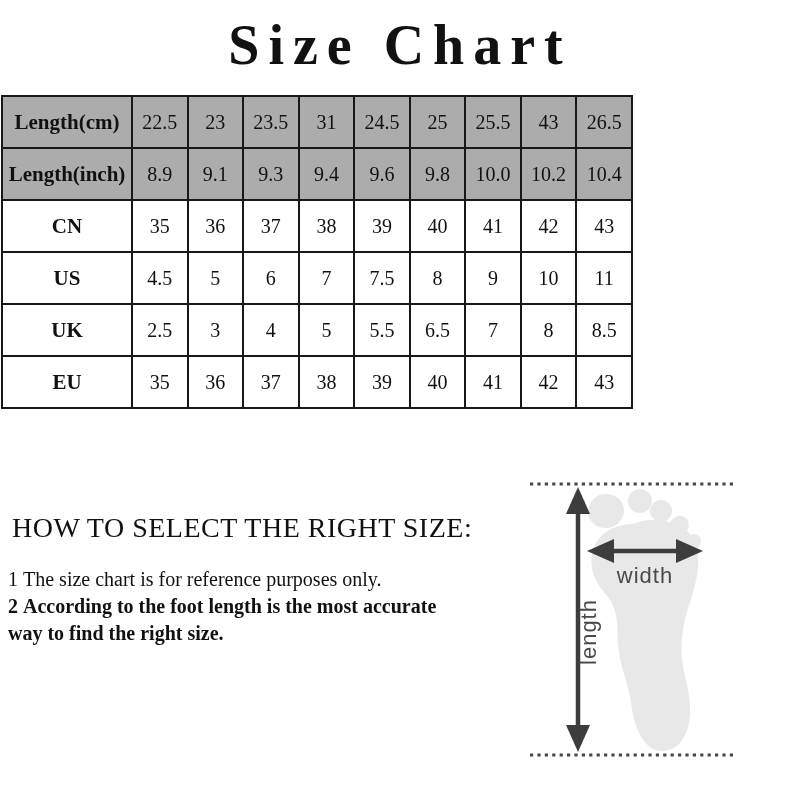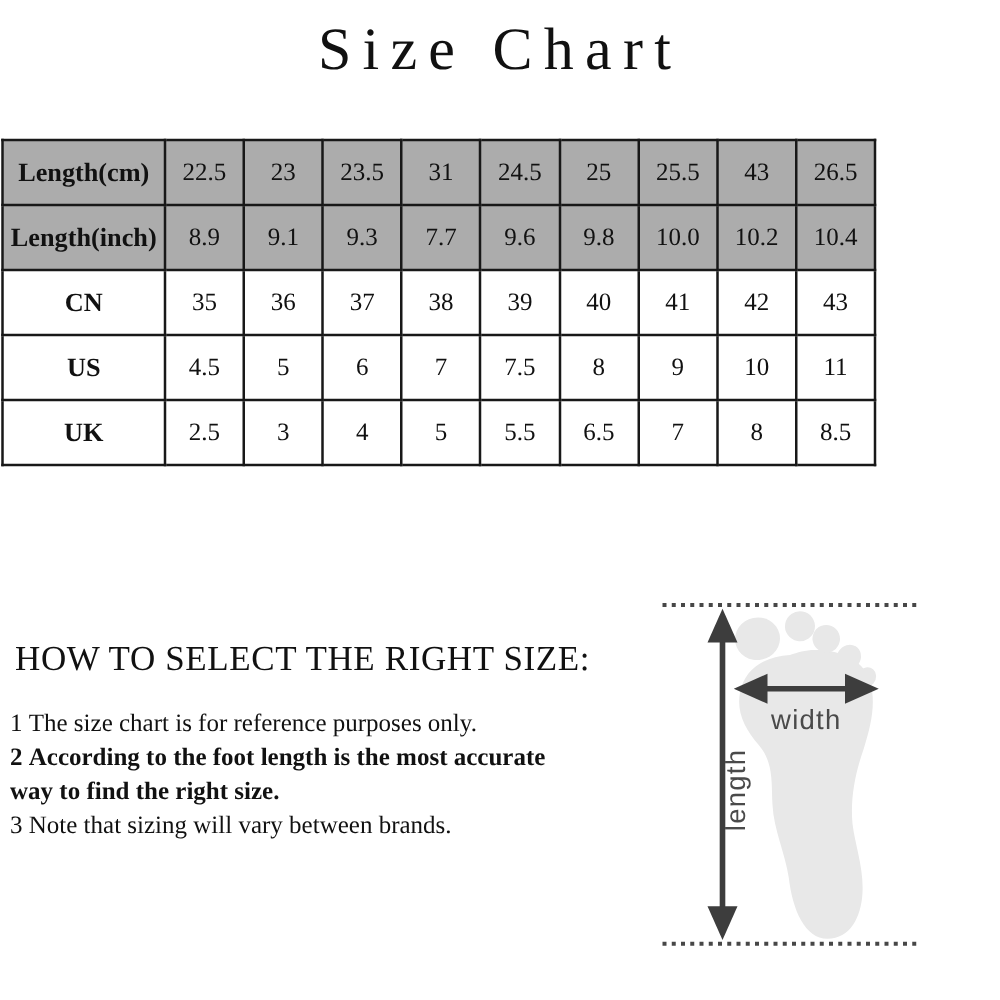--- a/index.html
+++ b/index.html
@@ -11,32 +11,32 @@
     color: #111;
     overflow: hidden;
   }
 
   
   .page-title {
     position: absolute;
     top: 10px; left: 0; right: 0;
     margin: 0;
     text-align: center;
-    font-size: 48px;
-    font-weight: 400;
+    font-size: 56px;
+    font-weight: 700;
     letter-spacing: 9px;
     line-height: 1.25;
     font-family: "Liberation Serif", serif;
   }
 
   
   .size-table {
     position: absolute;
-    top: 111px; left: 1px;
-    width: 700px;
+    top: 95px; left: 1px;
+    width: 632px;
     border-collapse: collapse;
     table-layout: fixed;
     border: 2px solid var(--table-border, #181818);
   }
   .size-table th, .size-table td {
     border: 2px solid var(--table-border, #181818);
     height: 50px;
     padding: 0;
     text-align: center;
     vertical-align: middle;
@@ -121,21 +121,21 @@
         <td>25</td>
         <td>25.5</td>
         <td>43</td>
         <td>26.5</td>
       </tr>
       <tr class="shaded">
         <th>Length(inch)</th>
         <td>8.9</td>
         <td>9.1</td>
         <td>9.3</td>
-        <td>7.7</td>
+        <td>9.4</td>
         <td>9.6</td>
         <td>9.8</td>
         <td>10.0</td>
         <td>10.2</td>
         <td>10.4</td>
       </tr>
       <tr>
         <th>CN</th>
         <td>35</td>
         <td>36</td>
@@ -164,29 +164,40 @@
         <td>2.5</td>
         <td>3</td>
         <td>4</td>
         <td>5</td>
         <td>5.5</td>
         <td>6.5</td>
         <td>7</td>
         <td>8</td>
         <td>8.5</td>
       </tr>
+      <tr>
+        <th>EU</th>
+        <td>35</td>
+        <td>36</td>
+        <td>37</td>
+        <td>38</td>
+        <td>39</td>
+        <td>40</td>
+        <td>41</td>
+        <td>42</td>
+        <td>43</td>
+      </tr>
     </tbody>
 </table>
 
 <h2 class="howto-heading">HOW TO SELECT THE RIGHT SIZE:</h2>
 
 <div id="tips" class="tips">
     <p class="tip"><span class="tip-num">1</span><span>The size chart is for reference purposes only.</span></p>
     <p class="tip bold"><span class="tip-num">2</span><span>According to the foot length is the most accurate way to find the right size.</span></p>
-    <p class="tip"><span class="tip-num">3</span><span>Note that sizing will vary between brands.</span></p>
   </div>
 
 <svg class="foot-diagram" viewBox="0 0 232 312" xmlns="http://www.w3.org/2000/svg">
 
   <g>
     <path class="foot-fill" d="M 112 58
       C 93 59, 76 68, 72 88
       C 69 104, 76 117, 87 130
       C 99 144, 97 160, 98 178
       C 99 198, 108 216, 111 236

